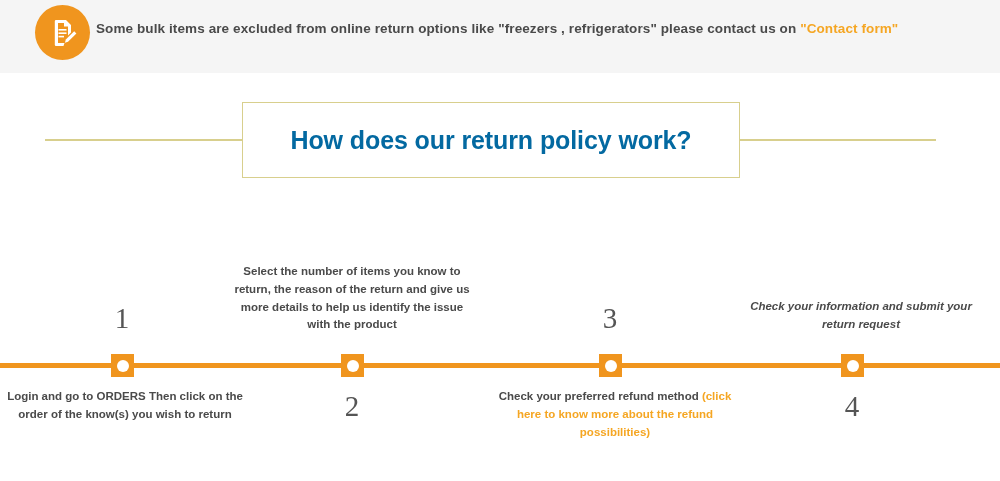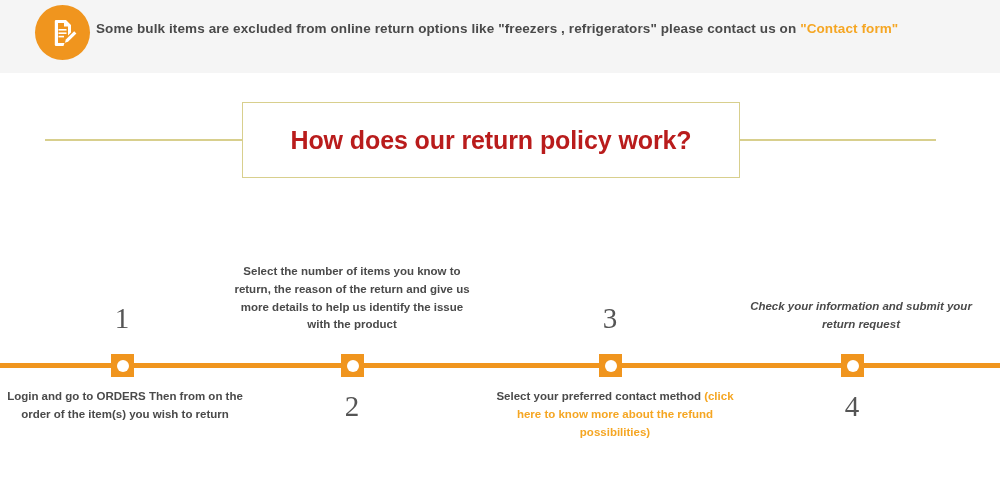--- a/index.html
+++ b/index.html
@@ -70,21 +70,21 @@
     width: 498px; height: 76px;
     border: 1.5px solid #d8cf8d;
     background: #ffffff;
     display: flex;
     align-items: center;
     justify-content: center;
   }
   .heading-title {
     font-size: 25px;
     font-weight: bold;
-    color: #b91c1c;
+    color: #0369a1;
     letter-spacing: -0.1px;
   }
 
   
   .timeline {
     position: absolute;
     left: 0; top: 200px;
     width: 1000px;
     height: 281px;
   }
@@ -177,37 +177,37 @@
   </div>
 
   <div class="timeline">
     <div class="timeline-line"></div>
 
     <div class="marker m1">
       <div class="marker-dot"></div>
     </div>
     <div class="step-num n1">1</div>
     <div class="step-text t1">
-      <span>Login and go to ORDERS Then from on the order of the item(s) you wish to return</span>
+      <span>Login and go to ORDERS Then click on the order of the know(s) you wish to return</span>
     </div>
 
     <div class="marker m2">
       <div class="marker-dot"></div>
     </div>
     <div class="step-num n2">2</div>
     <div class="step-text t2">
       <span>Select the number of items you know to return, the reason of the return and give us more details to help us identify the issue with the product</span>
     </div>
 
     <div class="marker m3">
       <div class="marker-dot"></div>
     </div>
     <div class="step-num n3">3</div>
     <div class="step-text t3">
-      <span>Select your preferred contact method </span><span class="link-orange">(click here to know more about the refund possibilities)</span>
+      <span>Check your preferred refund method </span><span class="link-orange">(click here to know more about the refund possibilities)</span>
     </div>
 
     <div class="marker m4">
       <div class="marker-dot"></div>
     </div>
     <div class="step-num n4">4</div>
     <div class="step-text t4">
       <span>Check your information and submit your return request</span>
     </div>
   </div>

